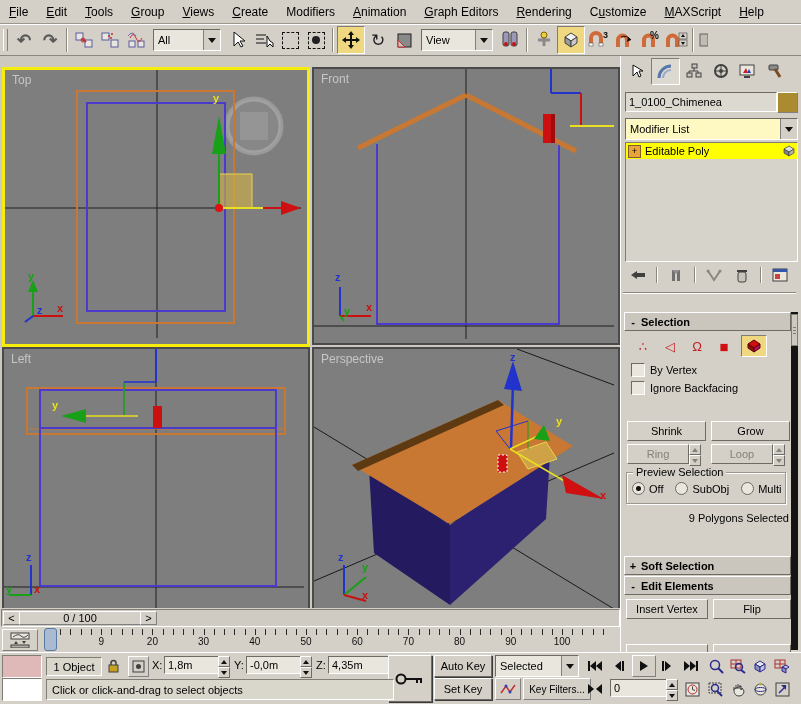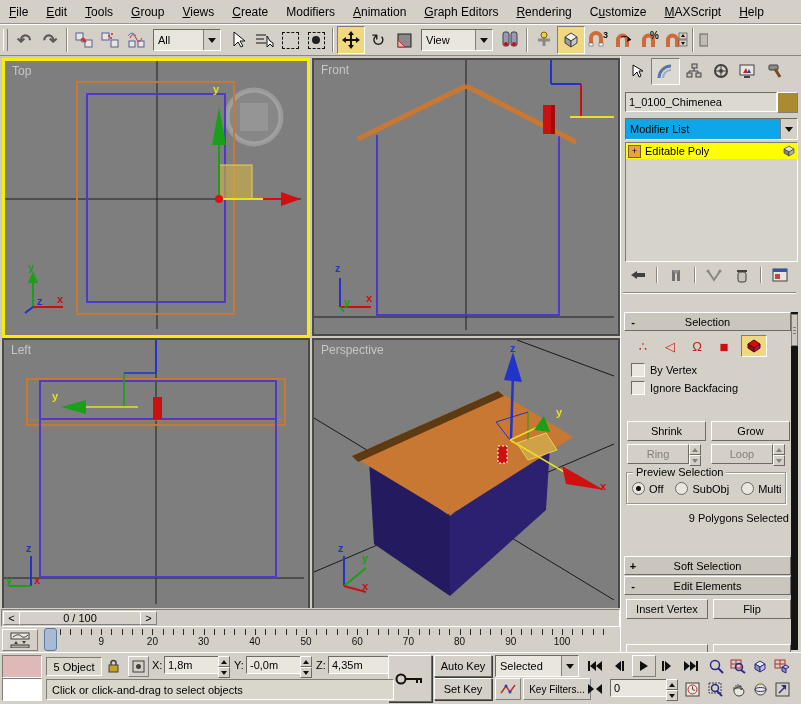--- a/index.html
+++ b/index.html
@@ -27,34 +27,34 @@
            border-top:1px solid #FFFFFF;border-bottom:1px solid #8A877E;
            display:flex;align-items:center;padding-left:2px;box-sizing:border-box;}
   .grip{width:3px;height:22px;border-left:1px solid #fff;border-right:1px solid #808080;margin:0 3px 0 1px;}
   .ddown{height:20px;background:#E9E6DD;border:1px solid;border-color:#6E6B64 #FFFFFF #FFFFFF #6E6B64;
          display:flex;align-items:center;position:relative;}
   .ddown .txt{padding:0 4px;flex:1;}
   .dbtn{width:16px;height:100%;background:#D4D0C8;border-left:1px solid #808080;display:flex;align-items:center;justify-content:center;}
   .tri-d{width:0;height:0;border-left:4px solid transparent;border-right:4px solid transparent;border-top:5px solid #101010;}
   
   #viewports{position:absolute;left:0;top:56px;width:620px;height:552px;background:#CDC9C0;}
-  .viewport{position:absolute;background:#7E7E7E;border:2px solid #4A4A4A;overflow:hidden;}
+  .viewport{position:absolute;background:#7E7E7E;border:2px solid #4A4A4A;overflow:hidden;margin-top:9px;}
   .viewport.active{border:3px solid #F6EE0A;}
   .vplabel{position:absolute;left:7px;top:3px;color:#C6C6C6;font-size:12px;}
   .axl{position:absolute;font-size:11px;font-weight:bold;}
   
   #cmdpanel{position:absolute;left:620px;top:56px;width:181px;height:596px;background:#D4D0C8;
             border-left:1px solid #fff;overflow:hidden;}
   .tab{width:27px;height:25px;display:flex;align-items:center;justify-content:center;}
   .tab.active{background:#DCD9D1;border:1px solid;border-color:#807D76 #FFFFFF #FFFFFF #807D76;}
   .rollhdr{position:absolute;left:3px;width:165px;height:17px;background:#CAC6BD;
            border:1px solid;border-color:#FFFFFF #6E6B64 #6E6B64 #FFFFFF;
            display:flex;align-items:center;font-size:11px;}
   .rollhdr .pm{width:16px;text-align:center;font-weight:bold;}
-  .rollhdr .ttl{flex:1;text-align:center;margin-right:16px;}
+  .rollhdr .ttl{flex:1;text-align:left;margin-right:16px;font-weight:bold;}
   .pbtn{background:#D4D0C8;border:1px solid;border-color:#FFFFFF #6E6B64 #6E6B64 #FFFFFF;
         display:flex;align-items:center;justify-content:center;font-size:11px;}
   .pbtn.dis{color:#84817A;}
   .cb{width:12px;height:12px;background:#E9E6DD;border:1px solid;border-color:#6E6B64 #FFFFFF #FFFFFF #6E6B64;display:inline-block;}
   .cb.dis{background:#D4D0C8;}
   .radio{width:11px;height:11px;border-radius:50%;background:#E9E6DD;border:1px solid #6E6B64;display:inline-block;position:relative;}
   .radio.sel::after{content:"";position:absolute;left:3px;top:3px;width:5px;height:5px;border-radius:50%;background:#101010;}
   .spin{width:12px;display:inline-flex;flex-direction:column;}
   .spin div{height:9px;background:#D4D0C8;border:1px solid;border-color:#FFFFFF #6E6B64 #6E6B64 #FFFFFF;
             display:flex;align-items:center;justify-content:center;}
@@ -398,21 +398,21 @@
             <line x1="8" y1="6" x2="13" y2="14" stroke="#7A4A20" stroke-width="3"></line>
           </svg>
         </div>
     </div>
 
     <div class="field abs" style="left:4px;top:36px;width:144px;height:18px;background:#DCD9D1;">
       <span>1_0100_Chimenea</span>
     </div>
     <div class="abs raised2" style="left:156px;top:36px;width:19px;height:19px;background:#AB8B2F;"></div>
 
-    <div class="ddown abs" style="left:4px;top:62px;width:171px;background:#0ea5e9;">
+    <div class="ddown abs" style="left:4px;top:62px;width:171px;background:#fef9c3;">
       <span class="txt">Modifier List</span>
       <span class="dbtn">
           <span class="tri-d"></span>
         </span>
     </div>
 
     <div class="abs sunken" style="left:4px;top:86px;width:171px;height:118px;background:#D6D3CA;">
       <div style="height:16px;background:#FFFF00;display:flex;align-items:center;padding:0 2px;">
         <span style="width:11px;height:11px;background:#E8A33D;border:1px solid #806020;font-size:9px;line-height:10px;text-align:center;margin-right:4px;">+</span>
         <span style="flex:1;">Editable Poly</span>
@@ -649,21 +649,21 @@
         <div class="ticklabel" style="left: 524px;">100</div>
       </div>
     <div class="abs" style="left:44px;top:20px;width:11px;height:21px;background:#A9BAD1;border:1px solid #5A7AA6;border-radius:3px;"></div>
   </div>
 
   <div id="statusbar">
     <div class="abs sunken" style="left:2px;top:2px;width:38px;height:21px;background:#DFB8B8;"></div>
     <div class="abs sunken" style="left:2px;top:25px;width:38px;height:21px;background:#FFFFFF;"></div>
 
     <div class="abs sunken flatbtn" style="left:46px;top:4px;width:54px;height:17px;background:#D9D6CC;">
-        <span>5 Object</span>
+        <span>1 Object</span>
       </div>
     <div class="abs flatbtn" style="left:104px;top:3px;width:19px;height:19px;">
       <svg width="13" height="15">
           <rect x="2" y="7" width="9" height="7" fill="#C8A020" stroke="#404040"></rect>
           <path d="M4 7 V5 a2.5 2.5 0 0 1 5 0 V7" stroke="#404040" stroke-width="1.5" fill="none"></path>
         </svg>
     </div>
     <div class="abs raised2 flatbtn" style="left:128px;top:3px;width:19px;height:19px;">
       <svg width="13" height="13">
           <rect x="1" y="1" width="11" height="11" fill="none" stroke="#404040"></rect>

